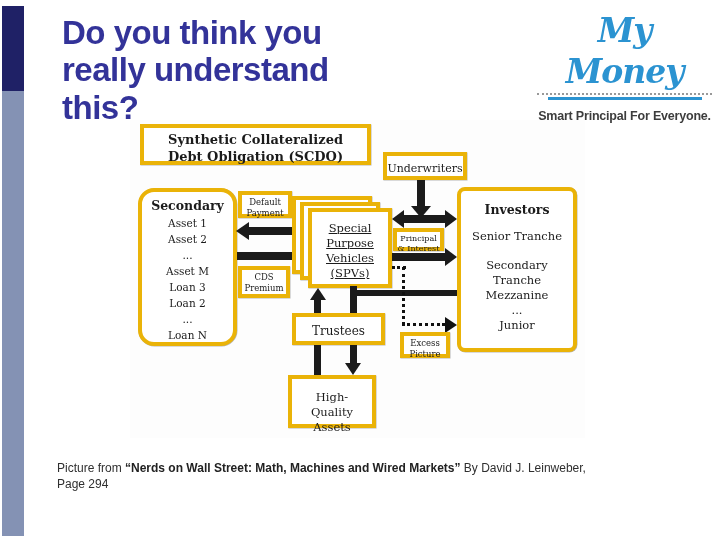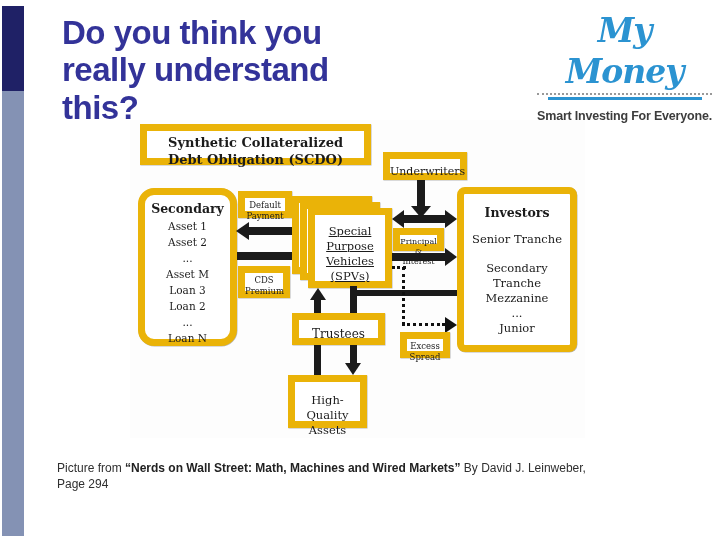--- a/index.html
+++ b/index.html
@@ -27,21 +27,21 @@
     font-size:33px; color:var(--logo_blue,#2b93d1); letter-spacing:-1px; line-height:1.25;
   }
   #logo-dotted { border-top:2px dotted #999; margin-top:0px; }
   #logo-rule { height:3px; background:var(--logo_blue,#2b93d1); width:88%; margin:2px auto 0; }
   #logo-tagline { margin-top:9px; font-size:12.5px; font-weight:bold; color:#3d3d3d; letter-spacing:-0.2px; }
 
   
   #diagram { left:130px; top:120px; width:455px; height:318px; background:#fdfdfd;
              font-family:"DejaVu Serif", serif; color:#1b1b1b; }
   .box { position:absolute; box-sizing:border-box; background:#fff;
-         border:7px solid #eab308; box-shadow:0.5px 0.5px 0 #b5b5b5;
+         border:4px solid #eab308; box-shadow:0.5px 0.5px 0 #b5b5b5;
          text-align:center; color:#1b1b1b; }
   .rbox { border-radius:16px; }
   .bar { position:absolute; background:#1b1b1b; }
   .tri { position:absolute; width:0; height:0; }
   .dotted-h { position:absolute; height:0; border-top:3px dotted #111; }
   .dotted-v { position:absolute; width:0;  border-left:3px dotted #111; }
   .small-note { font-size:8.5px; line-height:11px; padding-top:2px; }
   .list-line { font-size:10.5px; line-height:16px; }
   .inv-line { font-size:11.5px; line-height:15px; margin-bottom:8px; }
 
@@ -56,21 +56,21 @@
 
   <div class="abs" id="bar-dark"></div>
   <div class="abs" id="bar-light"></div>
 
   <div class="abs" id="title">Do you think you really understand this?</div>
 
   <div class="abs" id="logo">
     <div id="logo-name">My Money</div>
     <div id="logo-dotted"></div>
     <div id="logo-rule"></div>
-    <div id="logo-tagline">Smart Investing For Everyone.</div>
+    <div id="logo-tagline">Smart Principal For Everyone.</div>
   </div>
 
   <div class="abs" id="diagram">
 
     <div class="box" style="left:10px; top:4px; width:231px; height:41px; font-weight:bold; font-size:13px; line-height:17px; padding-top:3px;">
       <div>Synthetic Collateralized</div>
       <div>Debt Obligation (SCDO)</div>
     </div>
 
     <div class="box" style="left:253px; top:32px; width:84px; height:28px; font-size:11px; line-height:25px;">Underwriters</div>
@@ -114,32 +114,32 @@
     <div class="tri" style="left:315px; top:128px; border-top:9px solid transparent; border-bottom:9px solid transparent; border-left:12px solid #1b1b1b;"></div>
 
     <div class="bar" style="left:220px; top:166px; width:7px; height:27px;"></div>
     <div class="bar" style="left:220px; top:170px; width:107px; height:6px;"></div>
 
     <div class="dotted-h" style="left:262px; top:146px; width:14px;"></div>
     <div class="dotted-v" style="left:272px; top:147px; height:58px;"></div>
     <div class="dotted-h" style="left:272px; top:203px; width:43px;"></div>
     <div class="tri" style="left:315px; top:197px; border-top:8px solid transparent; border-bottom:8px solid transparent; border-left:12px solid #111;"></div>
 
-    <div class="box small-note" style="left:270px; top:212px; width:50px; height:26px;">Excess Spread</div>
+    <div class="box small-note" style="left:270px; top:212px; width:50px; height:26px;">Excess Picture</div>
 
     <div class="tri" style="left:180px; top:168px; border-left:8px solid transparent; border-right:8px solid transparent; border-bottom:12px solid #1b1b1b;"></div>
     <div class="bar" style="left:184px; top:180px; width:7px; height:13px;"></div>
 
     <div class="box" style="left:162px; top:193px; width:93px; height:32px; font-size:12px; line-height:29px;">Trustees</div>
 
     <div class="bar" style="left:184px; top:225px; width:7px; height:30px;"></div>
     <div class="bar" style="left:220px; top:225px; width:7px; height:18px;"></div>
     <div class="tri" style="left:215px; top:243px; border-left:8px solid transparent; border-right:8px solid transparent; border-top:12px solid #1b1b1b;"></div>
 
-    <div class="box" style="left:158px; top:255px; width:79px; height:53px; font-size:11.5px; line-height:15px; padding:11px 10px 0;">High-Quality Assets</div>
+    <div class="box" style="left:158px; top:255px; width:88px; height:53px; font-size:11.5px; line-height:15px; padding:11px 10px 0;">High-Quality Assets</div>
 
     <div class="box rbox" style="left:327px; top:67px; width:120px; height:165px; border-radius:8px; padding-top:11px;">
       <div style="font-size:12.5px; font-weight:bold; margin-bottom:12px;">Investors</div>
       <div class="inv-line" style="margin-bottom:14px;">Senior Tranche</div>
       <div class="inv-line" style="margin-bottom:0; padding:0 18px;">Secondary Tranche</div>
       <div class="inv-line" style="margin-bottom:0;">Mezzanine</div>
       <div class="inv-line" style="margin-bottom:0;">...</div>
       <div class="inv-line">Junior</div>
     </div>
 

